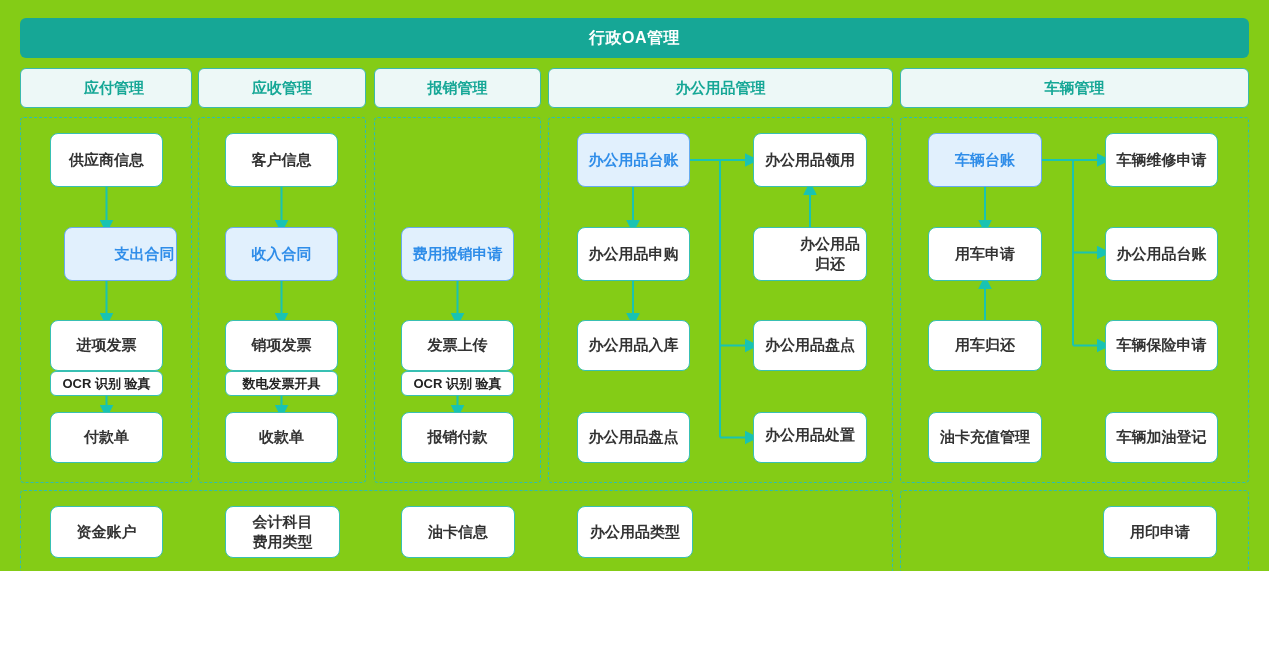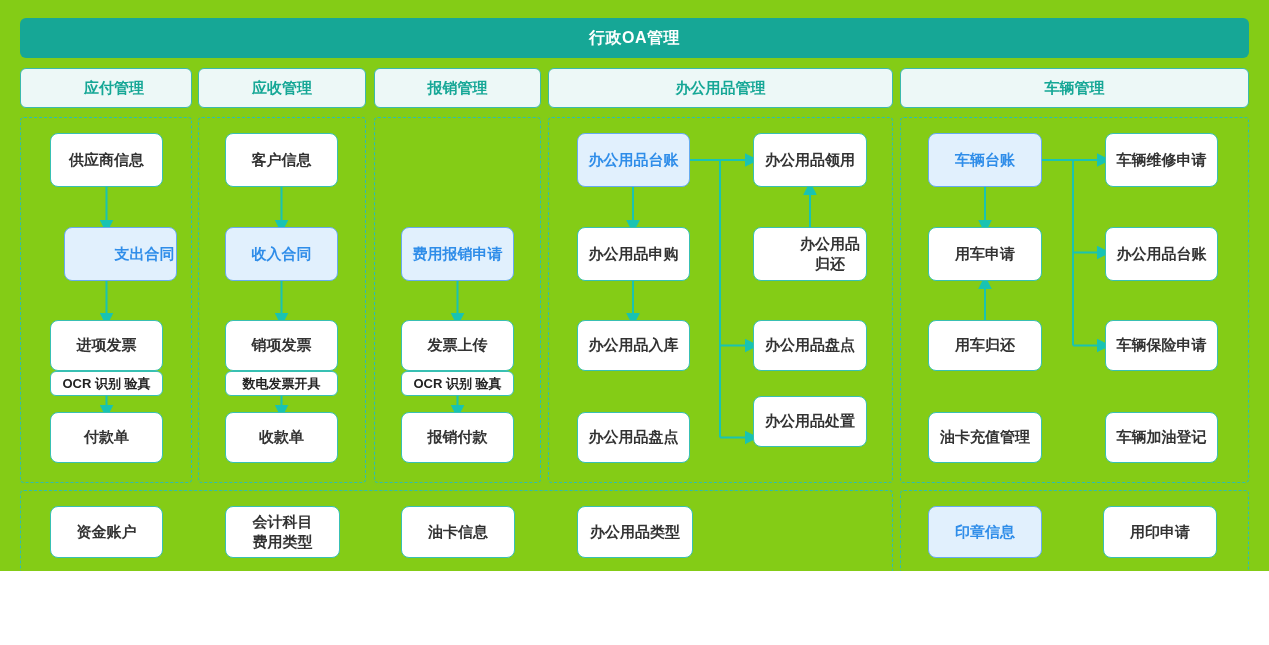--- a/index.html
+++ b/index.html
@@ -120,38 +120,37 @@
   <div class="tag" style="left:401px;top:371px;width:113px;height:25px;">OCR 识别 验真</div>
   <div class="node" style="left:401px;top:412px;width:113px;height:51px;">报销付款</div>
 
   <div class="node blue" style="left:577px;top:133px;width:113px;height:54px;">办公用品台账</div>
   <div class="node" style="left:577px;top:227px;width:113px;height:54px;">办公用品申购</div>
   <div class="node" style="left:577px;top:320px;width:113px;height:51px;">办公用品入库</div>
   <div class="node" style="left:577px;top:412px;width:113px;height:51px;">办公用品盘点</div>
   <div class="node" style="left:753px;top:133px;width:114px;height:54px;">办公用品领用</div>
   <div class="node" style="left:753px;top:227px;width:114px;height:54px;padding-left:40px;">办公用品归还</div>
   <div class="node" style="left:753px;top:320px;width:114px;height:51px;">办公用品盘点</div>
-  <div class="node" style="left:753px;top:396px;width:114px;height:51px;">办公用品处置</div>
+  <div class="node" style="left:753px;top:412px;width:114px;height:51px;font-family:Liberation Mono, monospace;">办公用品处置</div>
 
   <div class="node blue" style="left:928px;top:133px;width:114px;height:54px;">车辆台账</div>
   <div class="node" style="left:928px;top:227px;width:114px;height:54px;">用车申请</div>
   <div class="node" style="left:928px;top:320px;width:114px;height:51px;">用车归还</div>
   <div class="node" style="left:928px;top:412px;width:114px;height:51px;">油卡充值管理</div>
   <div class="node" style="left:1105px;top:133px;width:113px;height:54px;">车辆维修申请</div>
   <div class="node" style="left:1105px;top:227px;width:113px;height:54px;">办公用品台账</div>
   <div class="node" style="left:1105px;top:320px;width:113px;height:51px;">车辆保险申请</div>
   <div class="node" style="left:1105px;top:412px;width:113px;height:51px;">车辆加油登记</div>
 
   <div class="node" style="left:50px;top:506px;width:113px;height:52px;">资金账户</div>
   <div class="node" style="left:225px;top:506px;width:115px;height:52px;">
     <span>会计科目</span>
     <span>费用类型</span>
   </div>
   <div class="node" style="left:401px;top:506px;width:114px;height:52px;">油卡信息</div>
   <div class="node" style="left:577px;top:506px;width:116px;height:52px;">办公用品类型</div>
 
-  <div class="node blue" style="left:928px;top:506px;width:114px;height:52px;">印章信息</div>
   <div class="node" style="left:1103px;top:506px;width:114px;height:52px;">用印申请</div>
 
   <div class="bar" style="left:20px;width:873px;">基础信息</div>
   <div class="bar" style="left:900px;width:349px;">用印管理</div>
 
 </div>
 
 </body></html>

